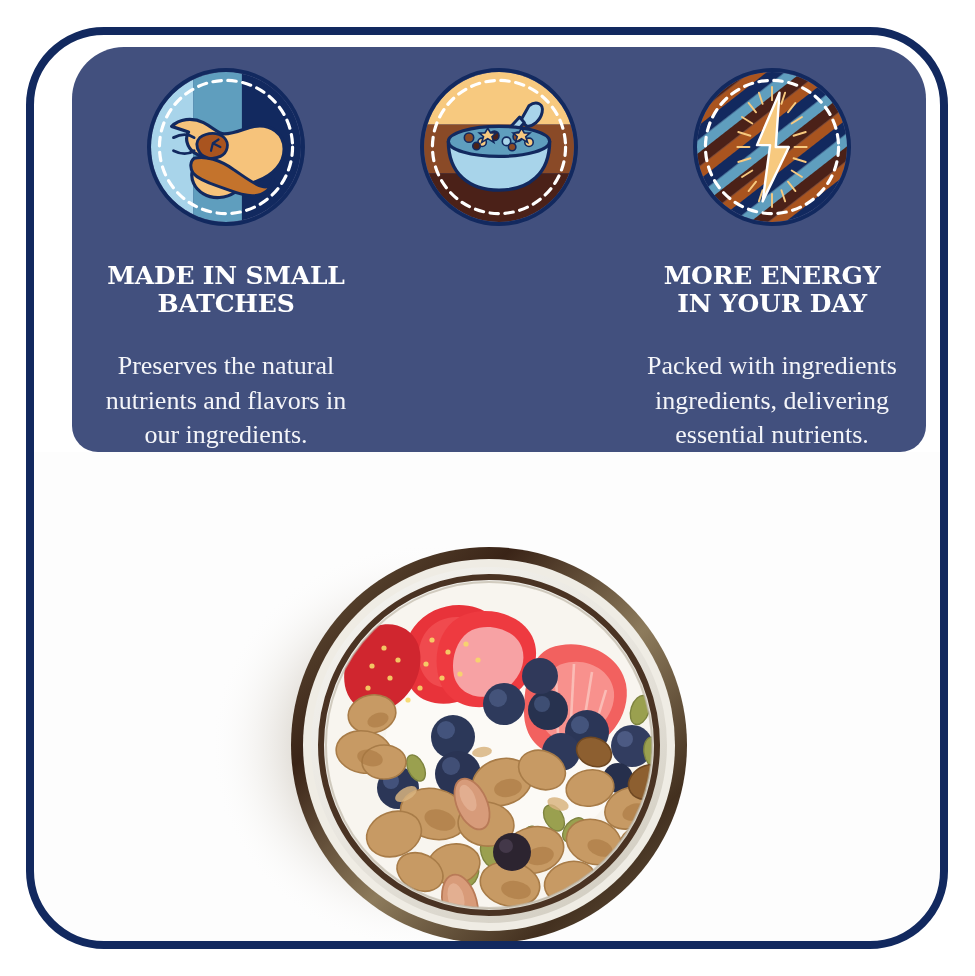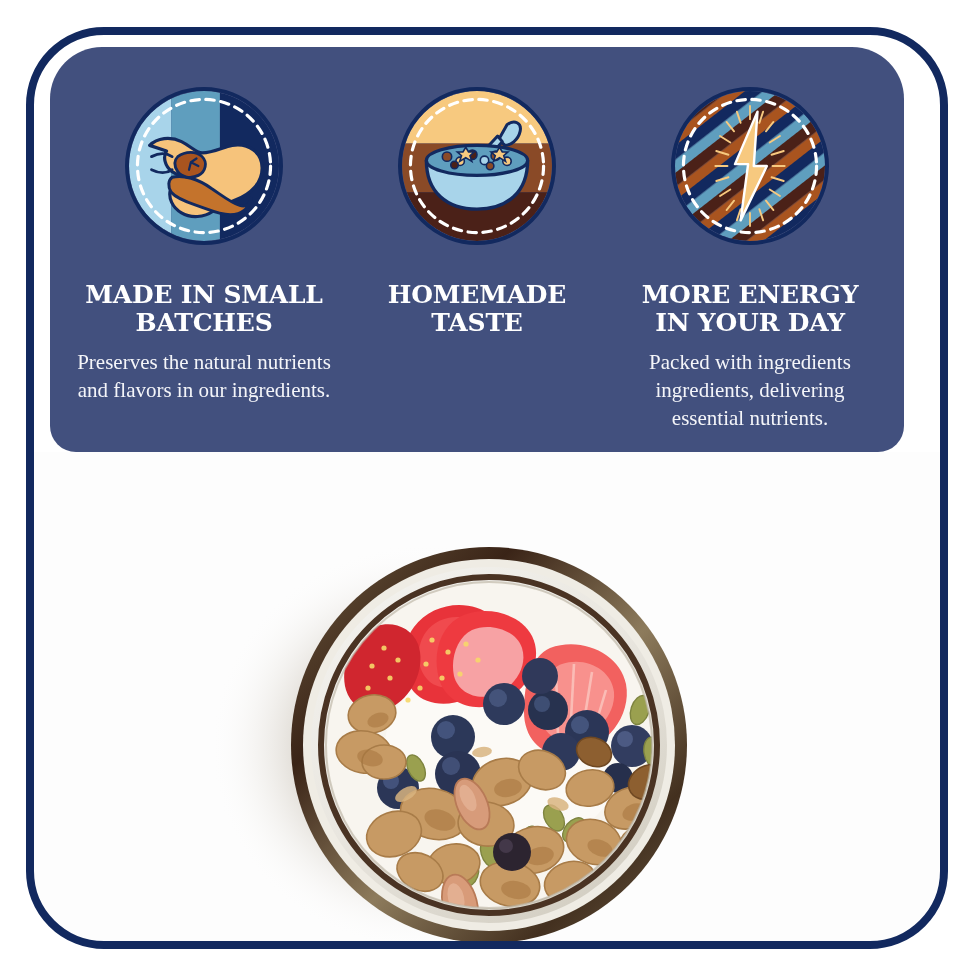--- a/index.html
+++ b/index.html
@@ -42,31 +42,31 @@
     height: 906px;
     border-radius: 70px;
     overflow: hidden;
     background: #ffffff;
     z-index: 5;
   }
 
   
   .feature-panel {
     position: absolute;
-    left: 16px;      
+    left: 38px;      
     top: 12px;       
     width: 854px;
     height: 405px;
     background: #42507e;
     border-radius: 52px 52px 26px 26px;
     display: flex;
     flex-direction: row;
     align-items: flex-start;
     justify-content: space-between;
-    padding: 40px 18px 0 18px;
+    padding: 21px 18px 0 18px;
   }
 
   .feature-col {
     width: 272px;
     display: flex;
     flex-direction: column;
     align-items: center;
   }
 
   
@@ -89,24 +89,24 @@
     font-weight: bold;
     font-size: 25px;
     line-height: 1.12;
     letter-spacing: -0.2px;
     text-align: center;
     text-transform: uppercase;
     width: 250px;
   }
 
   .feature-body {
-    margin-top: 12px;
+    margin-top: 31px;
     color: #f4f5f9;
     font-family: "Liberation Serif", serif;
-    font-size: 21px;
+    font-size: 26px;
     line-height: 1.33;
     text-align: center;
     width: 262px;
   }
 
   
   .photo {
     position: absolute;
     left: 0;
     top: 417px;
@@ -197,21 +197,20 @@
                 <circle cx="56" cy="79" r="4" fill="#4b2118"></circle>
                 <circle cx="94" cy="80" r="4" fill="#8a4a27"></circle>
                 <path d="M68 60 l3 5 6 0 -4.5 4 2 6 -6.5 -4 -6.5 4 2 -6 -4.5 -4 6 0 Z" fill="#f7c97f"></path>
                 <path d="M104 60 l3 5 6 0 -4.5 4 2 6 -6.5 -4 -6.5 4 2 -6 -4.5 -4 6 0 Z" fill="#f7c97f"></path>
               </g>
 
               <circle cx="80" cy="80" r="71" fill="none" stroke="#ffffff" stroke-width="3.4" stroke-dasharray="9 7" stroke-linecap="round"></circle>
             </g>
           </svg>
         </div>
-        <div class="feature-heading">HOMEMADE TASTE</div>
       </div>
 
       <div class="feature-col">
         <div class="badge">
           <svg viewBox="0 0 160 160" aria-hidden="true">
             <defs>
               <clipPath id="c3">
                   <circle cx="80" cy="80" r="80"></circle>
                 </clipPath>
               <pattern id="stripes" width="46" height="46" patternUnits="userSpaceOnUse" patternTransform="rotate(-38)">

